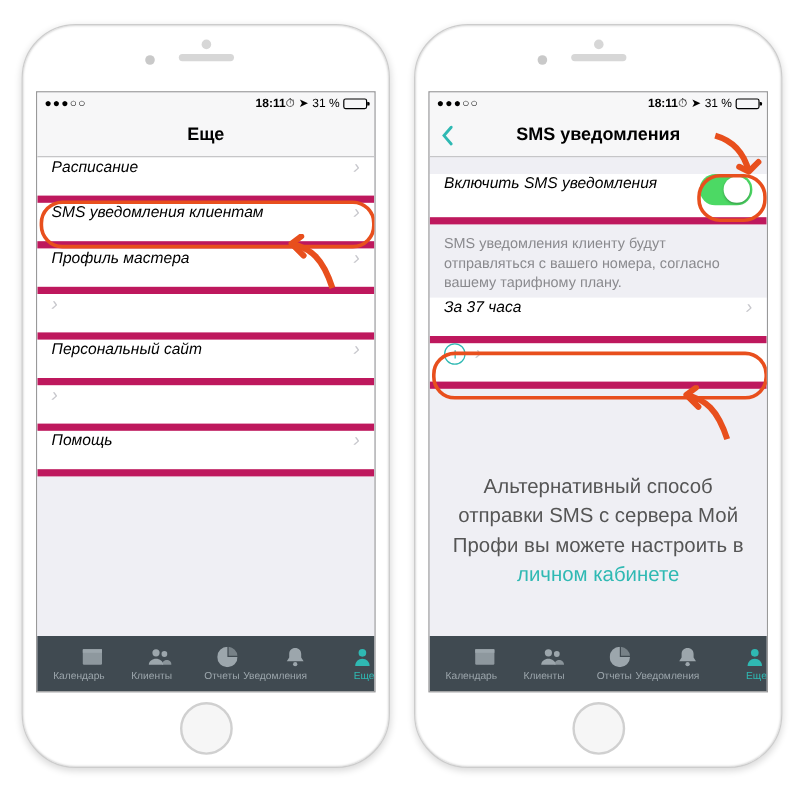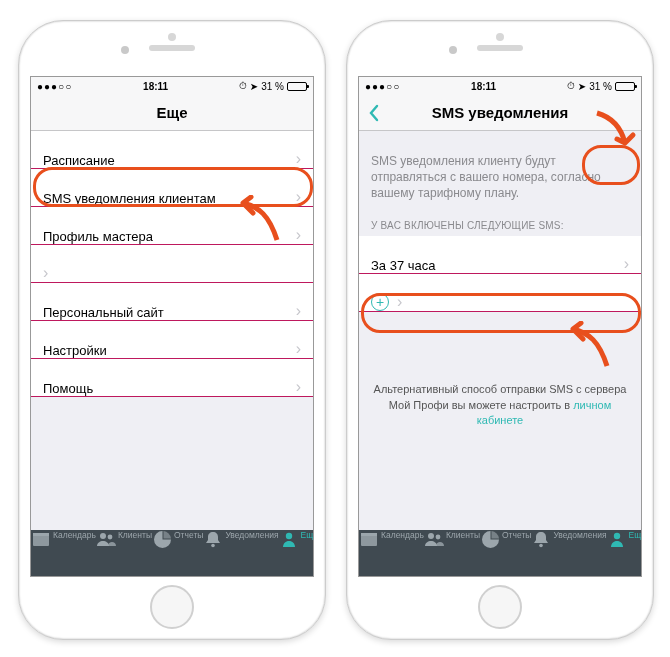--- a/index.html
+++ b/index.html
@@ -55,21 +55,21 @@
     overflow: hidden;
     display: flex; flex-direction: column;
   }
   .status-bar {
     height: 18px;
     background: #f7f7f8;
     display: flex; align-items: center;
     font-size: 10px; color: #000;
     padding: 0 6px;
   }
-  .status-bar .center { flex: 1; text-align: center; font-weight: 600; }
+  .status-bar .center { flex: 1; text-align: right; font-weight: 600; }
   .status-bar .right { display: flex; align-items: center; gap: 3px; }
   .dots { letter-spacing: 1px; }
   .battery {
     width: 20px; height: 9px; border: 1px solid #000; border-radius: 2px;
     position: relative;
   }
   .battery::after {
     content: ""; position: absolute; right: -3px; top: 2px;
     width: 2px; height: 3px; background: #000; border-radius: 0 1px 1px 0;
   }
@@ -83,26 +83,27 @@
   }
   .nav-title { font-weight: 600; font-size: 15px; }
   .back-btn {
     position: absolute; left: 8px; top: 0; bottom: 0;
     display: flex; align-items: center; color: #2fb9b3;
   }
   .content { flex: 1; overflow: hidden; background: #efeff4; }
   .list { background: #fff; }
   .list-row {
     height: 38px;
-    display: flex; align-items: flex-end;
+    display: flex; align-items: flex-start;
     padding: 0 12px;
-    border-bottom: 1px solid #be185d;
+    border-bottom: 6px solid #be185d;
     font-size: 13px;
     color: #000;
     position: relative;
+    font-style: italic;
   }
   .list-row .label { flex: 1; }
   .chevron { color: #c7c7cc; font-size: 16px; }
   .highlighted {
     position: relative;
     z-index: 2;
   }
   .highlight-ring {
     position: absolute;
     border: 3px solid #e84f1d;
@@ -115,22 +116,22 @@
     z-index: 6;
     pointer-events: none;
   }
   .tab-bar {
     height: 46px;
     background: #404a51;
     display: flex;
   }
   .tab {
     flex: 1;
-    display: flex; flex-direction: row;
-    align-items: flex-start; justify-content: center;
+    display: flex; flex-direction: column;
+    align-items: flex-end; justify-content: center;
     color: #9ca6ac;
     gap: 2px;
   }
   .tab.active { color: #2fb9b3; }
   .tab .icon { width: 20px; height: 18px; display:flex; align-items:center; justify-content:center; }
   .tab .tlabel { font-size: 8.5px; }
   .section-note {
     font-size: 12px;
     color: #8a8a8e;
     padding: 8px 12px 4px 12px;
@@ -151,21 +152,21 @@
     width: 22px; height: 22px; border-radius: 50%;
     background: #fff; box-shadow: 0 1px 2px rgba(0,0,0,.3);
   }
   .plus-circle {
     width: 18px; height: 18px; border-radius: 50%;
     border: 1.5px solid #2fb9b3; color: #2fb9b3;
     display: inline-flex; align-items: center; justify-content: center;
     font-size: 14px; line-height: 1; margin-right: 8px;
   }
   .alt-text {
-    font-size: 11px; color: #555; text-align: center;
+    font-size: 17px; color: #555; text-align: center;
     padding: 0 12px; line-height: 1.45;
   }
   .alt-text a { color: #2fb9b3; text-decoration: none; }
 </style>
 </head>
 <body>
 
 <div class="phone">
   <div class="sensor"></div>
   <div class="speaker"></div>
@@ -202,21 +203,20 @@
           <span class="chevron">›</span>
         </div>
         <div class="list-row">
           <span class="chevron">›</span>
         </div>
         <div class="list-row">
           <span class="label">Персональный сайт</span>
           <span class="chevron">›</span>
         </div>
         <div class="list-row">
-          <span class="label">Настройки</span>
           <span class="chevron">›</span>
         </div>
         <div class="list-row">
           <span class="label">Помощь</span>
           <span class="chevron">›</span>
         </div>
       </div>
     </div>
 
     <div class="highlight-ring" style="left:2px; top:90px; width:280px; height:40px;"></div>
@@ -300,23 +300,30 @@
       <span class="back-btn">
         <svg width="14" height="18" viewBox="0 0 14 18">
             <path d="M10 2 4 9l6 7" stroke="#2fb9b3" stroke-width="2.4" fill="none" stroke-linecap="round"></path>
           </svg>
       </span>
       <span class="nav-title">SMS уведомления</span>
     </div>
 
     <div class="content">
       <div style="height:14px;"></div>
+      <div class="list">
+        <div class="list-row" style="height:42px;">
+          <span class="label">Включить SMS уведомления</span>
+          <span class="toggle">
+              <span class="knob"></span>
+            </span>
+        </div>
+      </div>
       <div class="section-note">SMS уведомления клиенту будут отправляться с вашего номера, согласно вашему тарифному плану.</div>
 
-      <div class="section-header">У ВАС ВКЛЮЧЕНЫ СЛЕДУЮЩИЕ SMS:</div>
       <div class="list">
         <div class="list-row">
           <span class="label">За 37 часа</span>
           <span class="chevron">›</span>
         </div>
         <div class="list-row">
           <span class="plus-circle">+</span>
           <span class="chevron">›</span>
         </div>
       </div>

